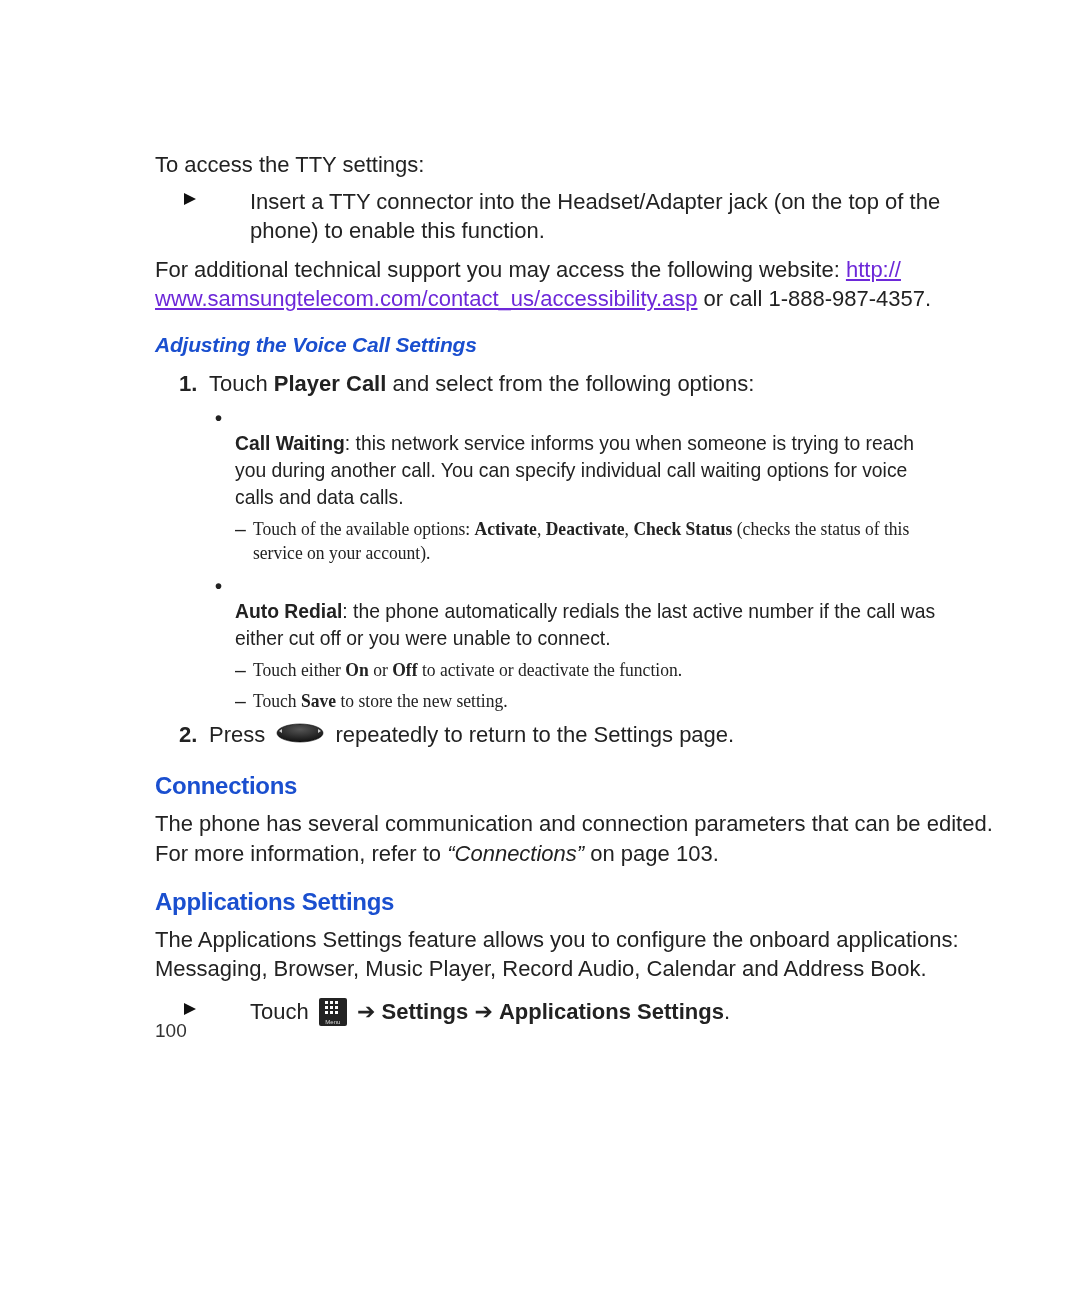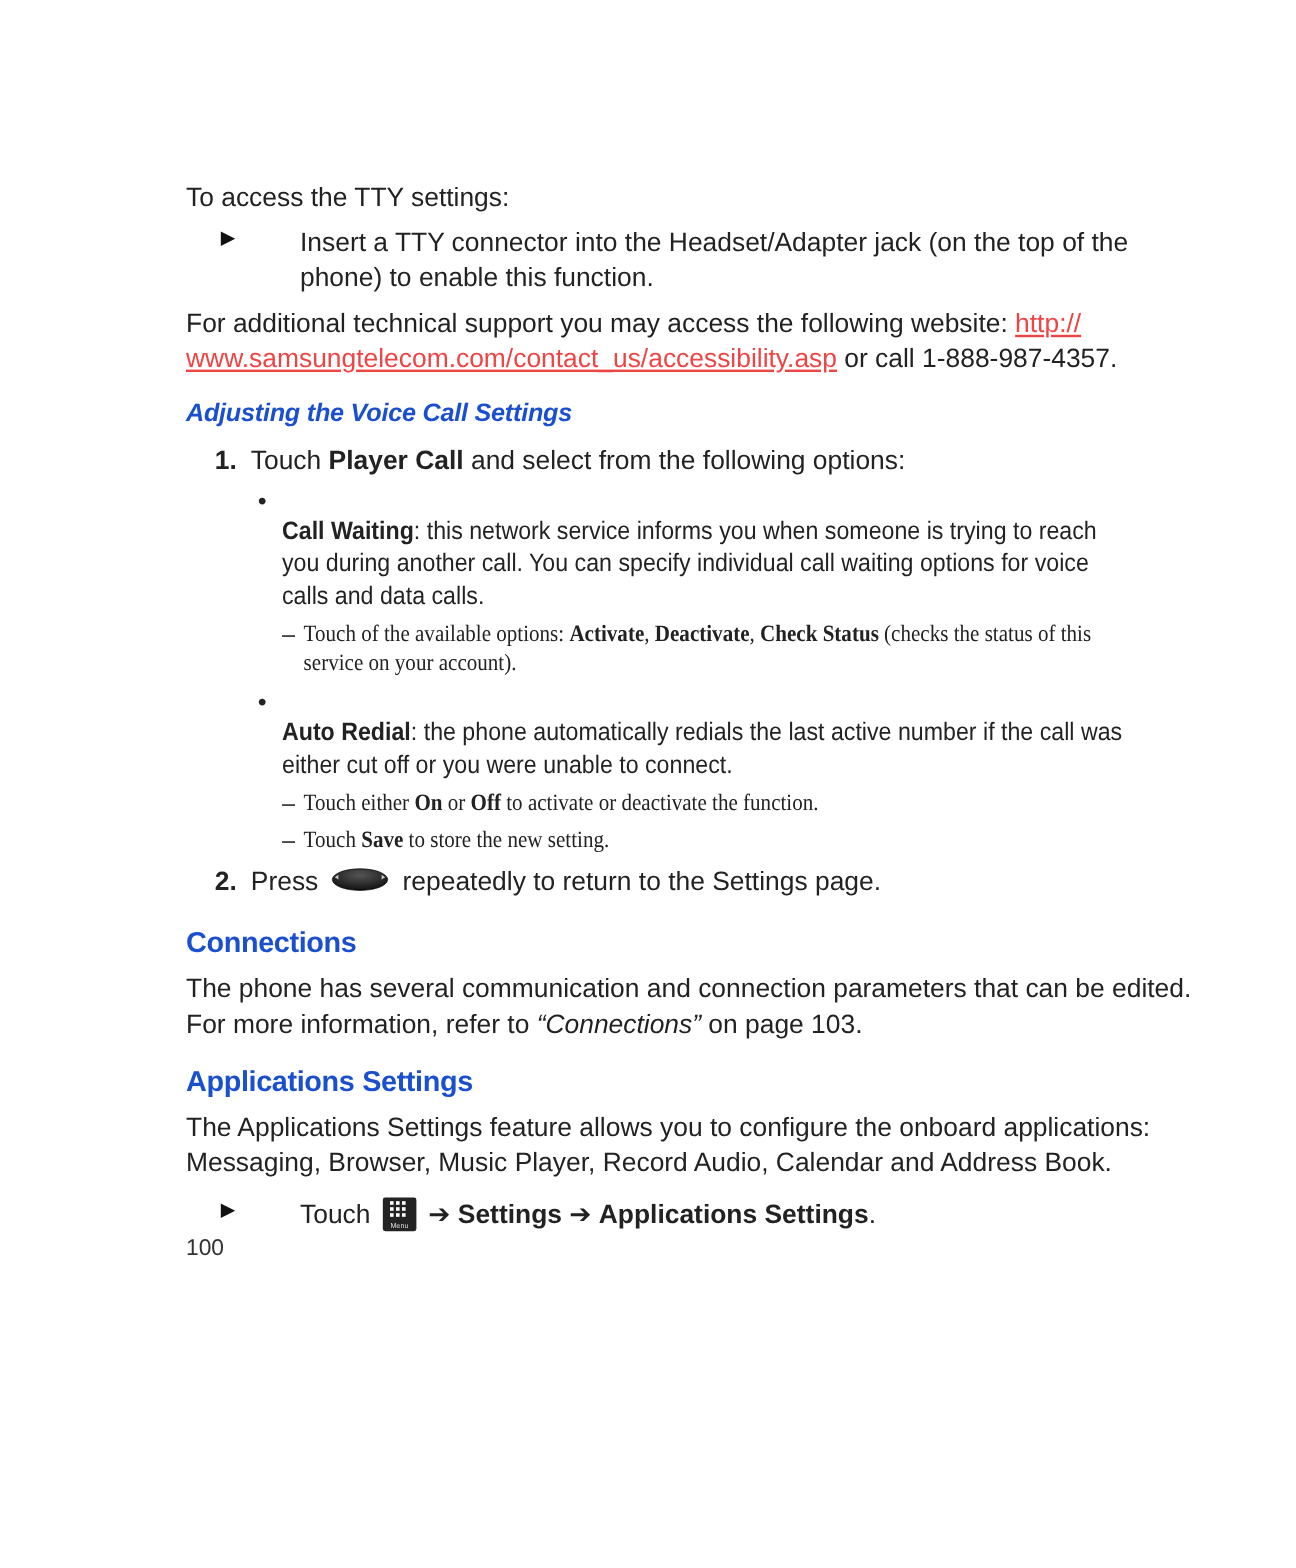--- a/index.html
+++ b/index.html
@@ -25,21 +25,21 @@
     gap: 35px;
   }
   .arrow-row .arrow {
     flex: 0 0 auto;
     margin-right: 18px;
     margin-top: 5px;
   }
   .arrow-row .txt { flex: 1; }
   .arrow svg { display: block; }
   .para { margin: 6px 0 14px 0; }
-  a.link { color: #ef4444; }
+  a.link { color: #6d28d9; }
   .subhead {
     color: #1a4fcf;
     font-style: italic;
     font-weight: 800;
     font-size: 21px;
     margin: 18px 0 10px 0;
     letter-spacing: -0.2px;
   }
   .h2 {
     color: #1a4fcf;
@@ -82,21 +82,21 @@
   }
   .dash-row .dash { flex: 0 0 auto; width: 18px; }
   .dash-row .txt { flex: 1; font-family: Liberation Serif, serif; }
   .b { font-weight: 700; }
   .condensed { transform: scaleX(0.92); transform-origin: left center; display: inline-block; }
   .cond2 { transform: scaleX(0.90); transform-origin: left center; display: inline-block; }
   .refital { font-style: italic; }
   .page-num {
     position: absolute;
     left: 155px;
-    bottom: 255px;
+    bottom: 265px;
     font-size: 19px;
     color: #333;
   }
   .page-wrap { position: relative; width: 1080px; height: 1307px; }
   .menu-icon {
     display: inline-block;
     vertical-align: middle;
     width: 28px;
     height: 28px;
     background: #232323;

